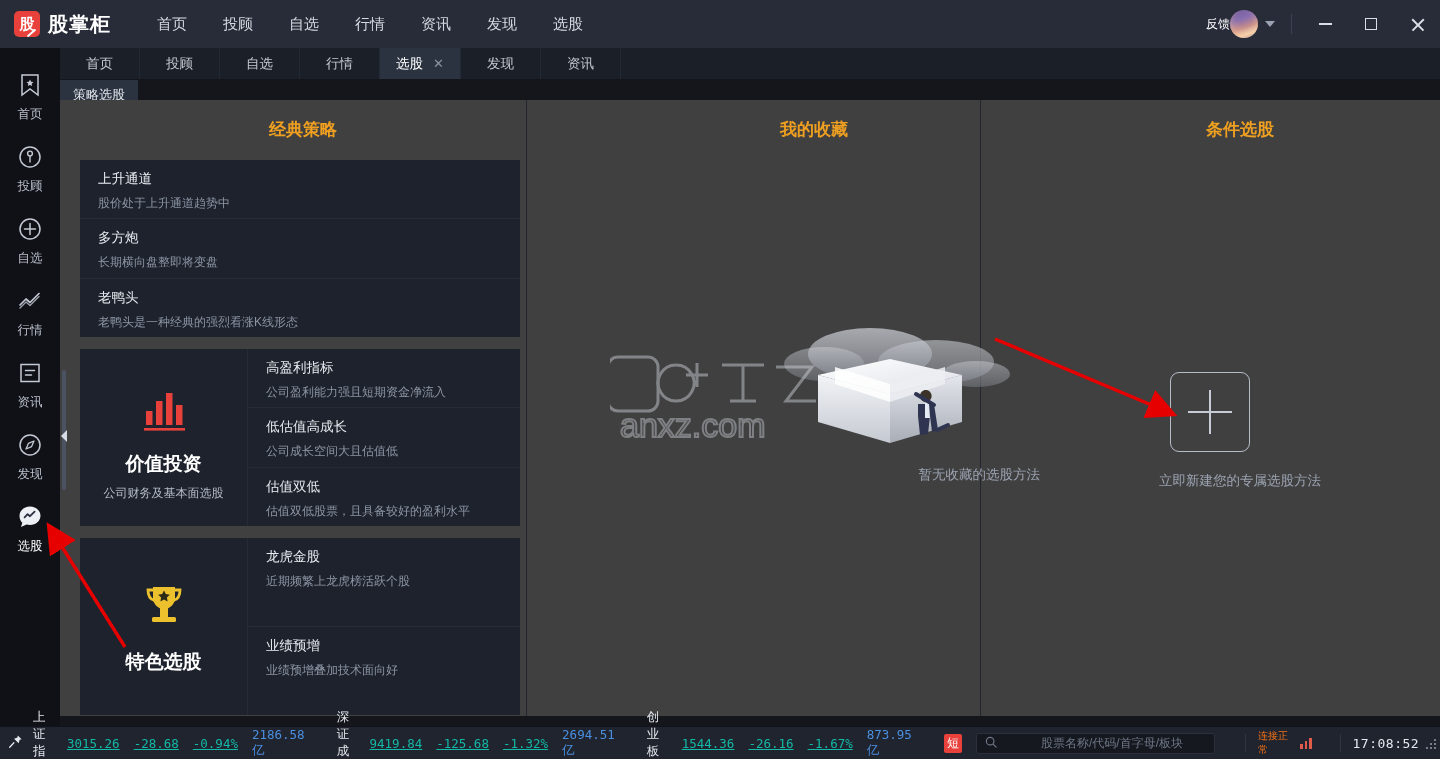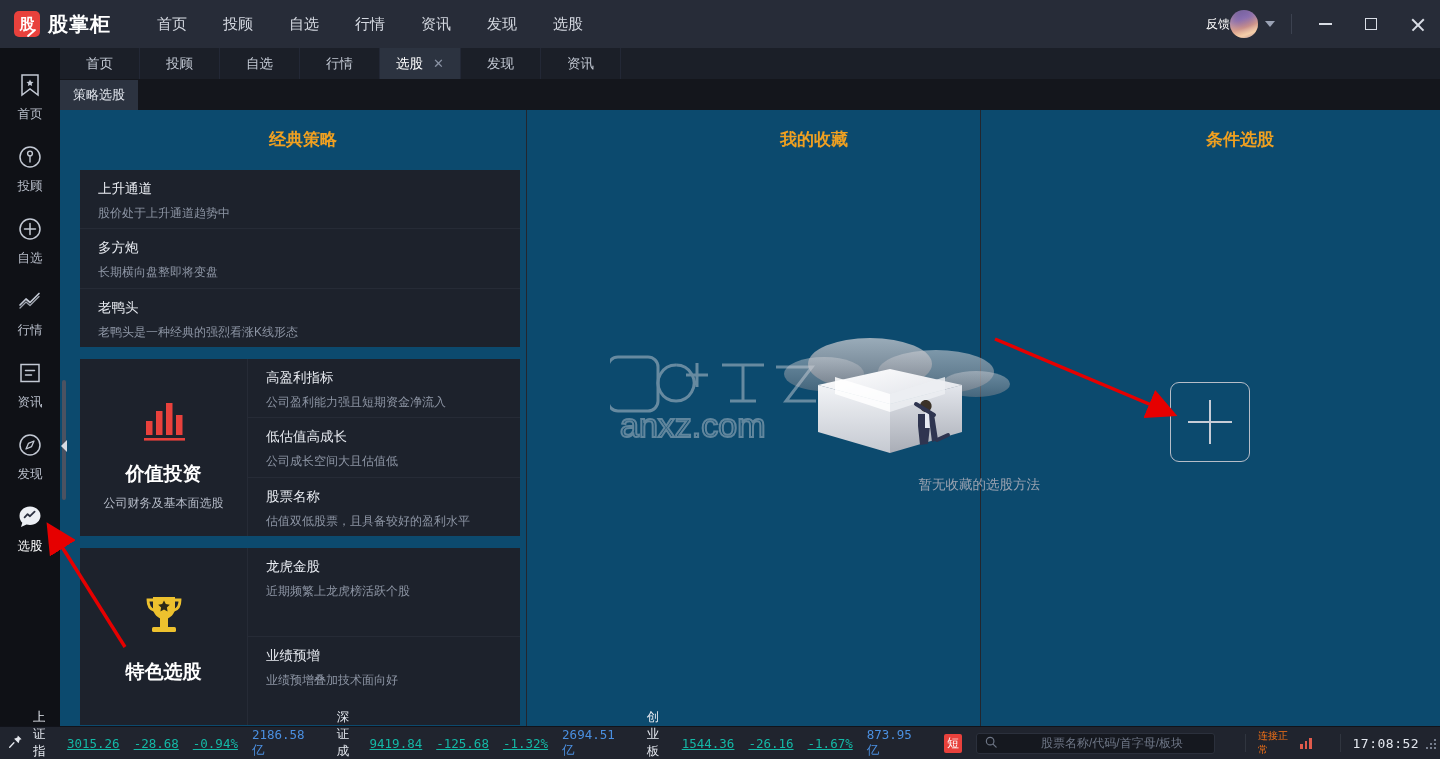--- a/index.html
+++ b/index.html
@@ -111,22 +111,22 @@
     position: absolute; left: 60px; top: 80px; width: 1380px; height: 30px;
     background: #14161c; display: flex; align-items: stretch;
   }
   .subtab {
     padding: 0 13px; display: flex; align-items: center; justify-content: center;
     background: #2c3340; color: #e3e7ee; font-size: 13px; cursor: pointer;
   }
 
   
   .main {
-    position: absolute; left: 60px; top: 110px; width: 1380px; height: 616px;
-    background: #0c4a6e;
+    position: absolute; left: 60px; top: 100px; width: 1380px; height: 616px;
+    background: #404040;
   }
 
   
   .col-split { position: absolute; top: 0; width: 1px; height: 616px; background: #23262e; }
 
   
   .panel-scroll {
     position: absolute; left: 2px; top: 270px; width: 4px; height: 120px;
     background: #4b5261; border-radius: 2px;
   }
@@ -435,21 +435,21 @@
         <div class="strat-right">
           <div class="strat-item">
             <div class="strat-item-title">高盈利指标</div>
             <div class="strat-item-sub">公司盈利能力强且短期资金净流入</div>
           </div>
           <div class="strat-item">
             <div class="strat-item-title">低估值高成长</div>
             <div class="strat-item-sub">公司成长空间大且估值低</div>
           </div>
           <div class="strat-item">
-            <div class="strat-item-title">股票名称</div>
+            <div class="strat-item-title">估值双低</div>
             <div class="strat-item-sub">估值双低股票，且具备较好的盈利水平</div>
           </div>
         </div>
       </div>
 
       <div class="strategy-card">
         <div class="strat-left">
           <div class="strat-icon">
             <svg width="56" height="52" viewBox="0 0 56 52" fill="none">
               <path d="M17 6h22v11c0 6-4.9 11-11 11s-11-5-11-11z" fill="#edc12e"></path>
@@ -518,20 +518,21 @@
           </svg>
         </div>
         <div class="empty-text">暂无收藏的选股方法</div>
       </div>
     </div>
 
     <div class="cond-col">
       <div class="add-card">
         <span class="plus"></span>
       </div>
+      <div class="add-caption">立即新建您的专属选股方法</div>
     </div>
 
   </div>
 
   <div class="watermark">
     <svg width="300" height="100" viewBox="0 0 300 100" fill="none">
       <g stroke="#cfd3da" stroke-width="3" fill="none" opacity=".85">
         <path d="M8 12 h30 a10 10 0 0 1 10 10 v34 a10 10 0 0 1 -10 10 h-30 a10 10 0 0 1 -10 -10 v-34 a10 10 0 0 1 10 -10 z"></path>
         <path d="M66 20 a18 18 0 1 0 .1 0 M76 30 l22 0 M87 18 l0 24"></path>
         <path d="M112 20 h42 M133 20 v36 M120 56 h26"></path>

